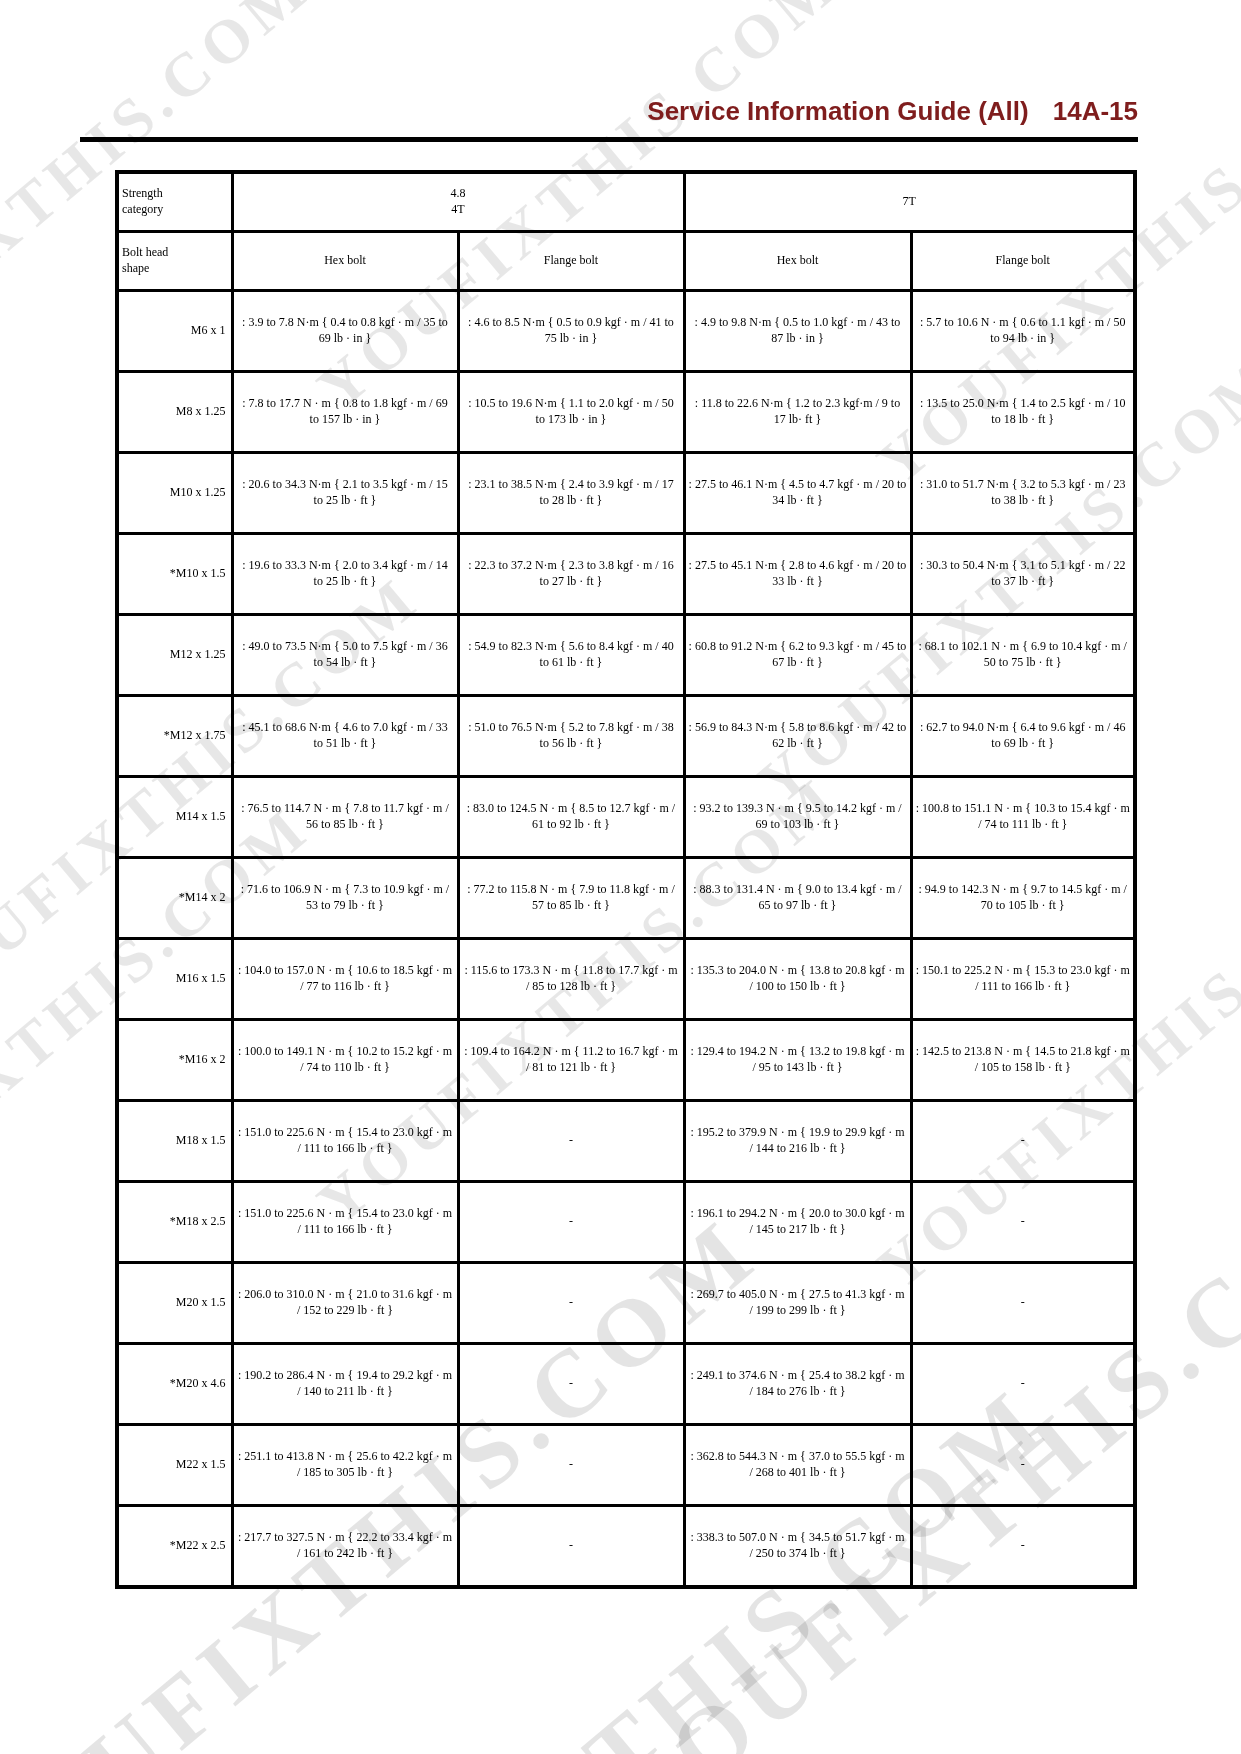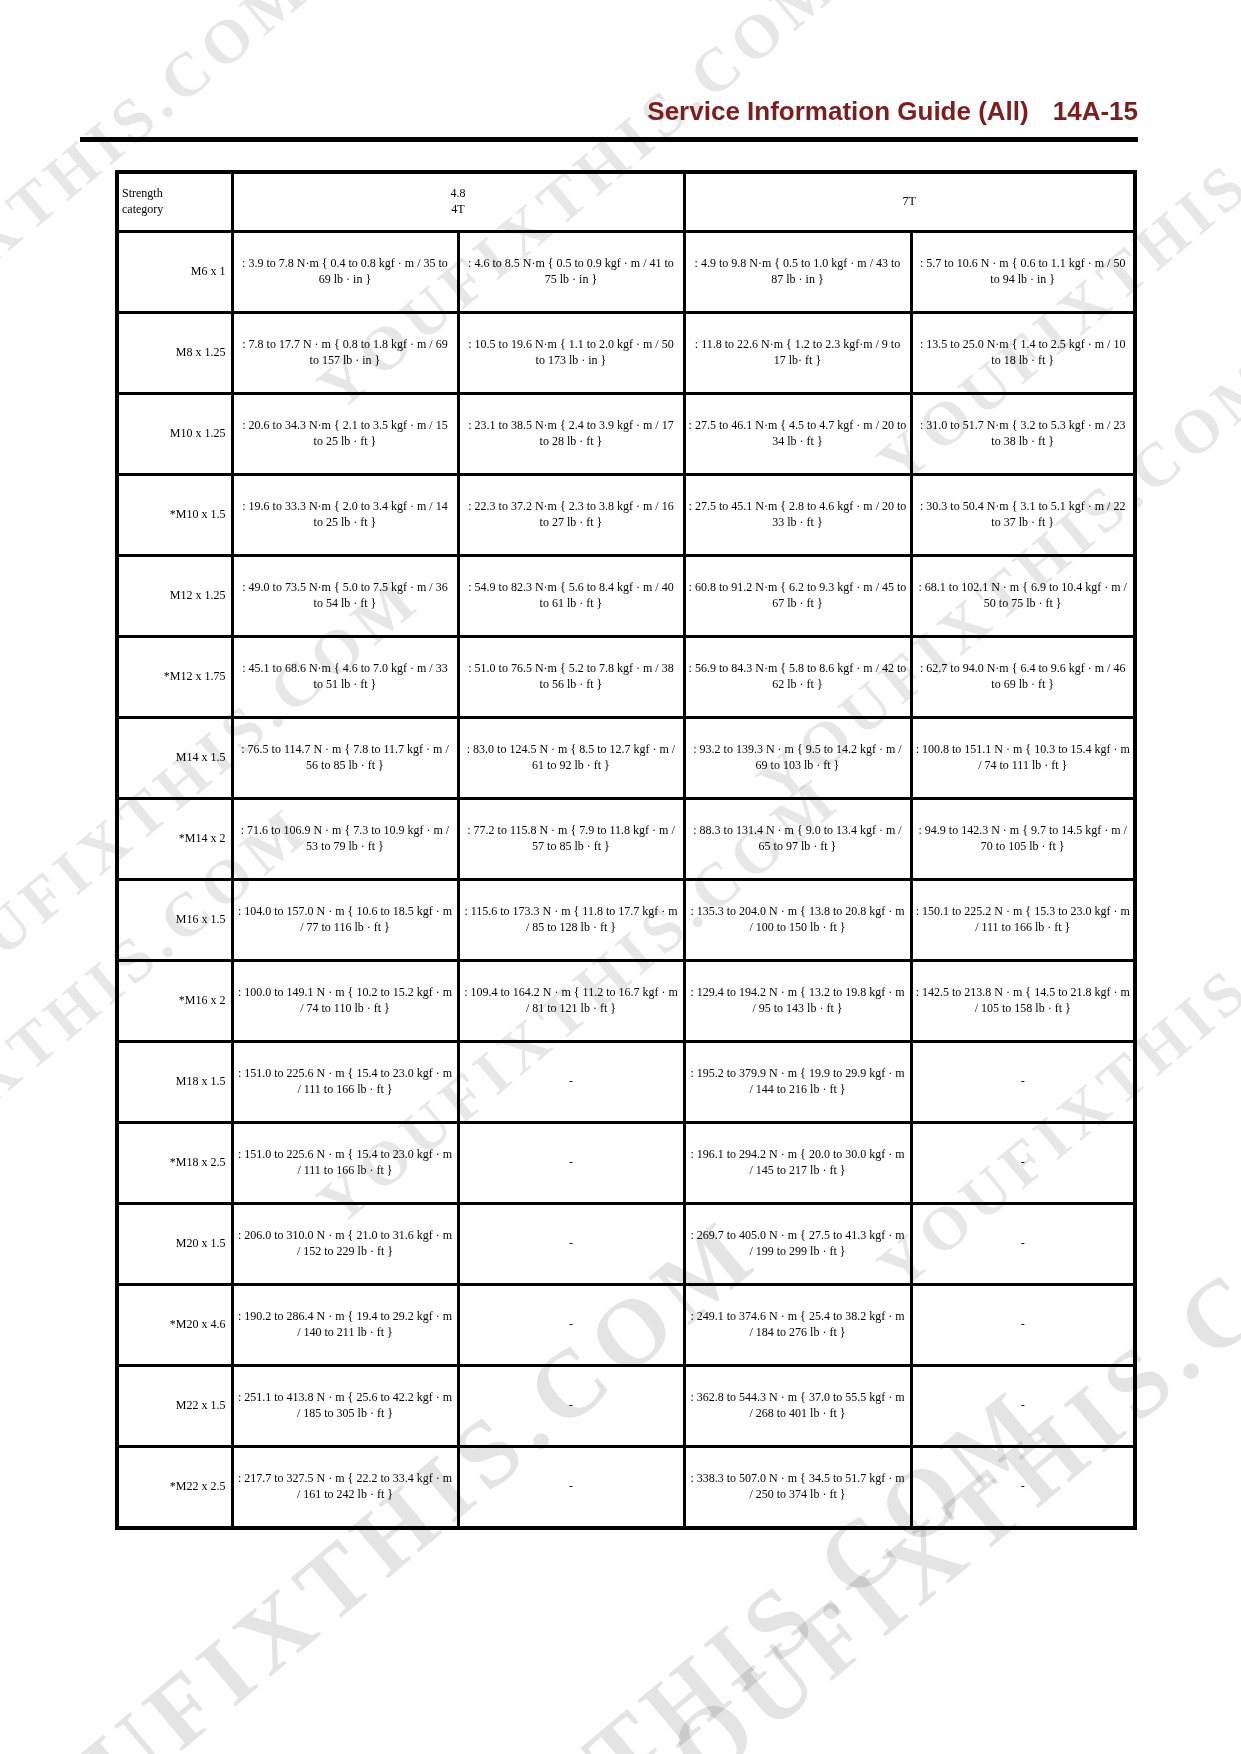--- a/index.html
+++ b/index.html
@@ -76,20 +76,28 @@
         <col style="width:224px">
     </colgroup>
     <thead>
       <tr>
         <th class="corner">Strength
 category</th>
         <th class="group" colspan="2">4.8
 4T</th>
         <th class="group" colspan="2">7T</th>
       </tr>
+      <tr>
+        <th class="corner">Bolt head
+shape</th>
+        <th class="sub">Hex bolt</th>
+        <th class="sub">Flange bolt</th>
+        <th class="sub">Hex bolt</th>
+        <th class="sub">Flange bolt</th>
+      </tr>
     </thead>
     <tbody>
         <tr>
           <th class="size">M6 x 1</th>
           <td>: 3.9 to 7.8 N·m { 0.4 to 0.8 kgf · m / 35 to 69 lb · in }</td>
           <td>: 4.6 to 8.5 N·m { 0.5 to 0.9 kgf · m / 41 to 75 lb · in }</td>
           <td>: 4.9 to 9.8 N·m { 0.5 to 1.0 kgf · m / 43 to 87 lb · in }</td>
           <td>: 5.7 to 10.6 N · m { 0.6 to 1.1 kgf · m / 50 to 94 lb · in }</td>
         </tr>
         <tr>

